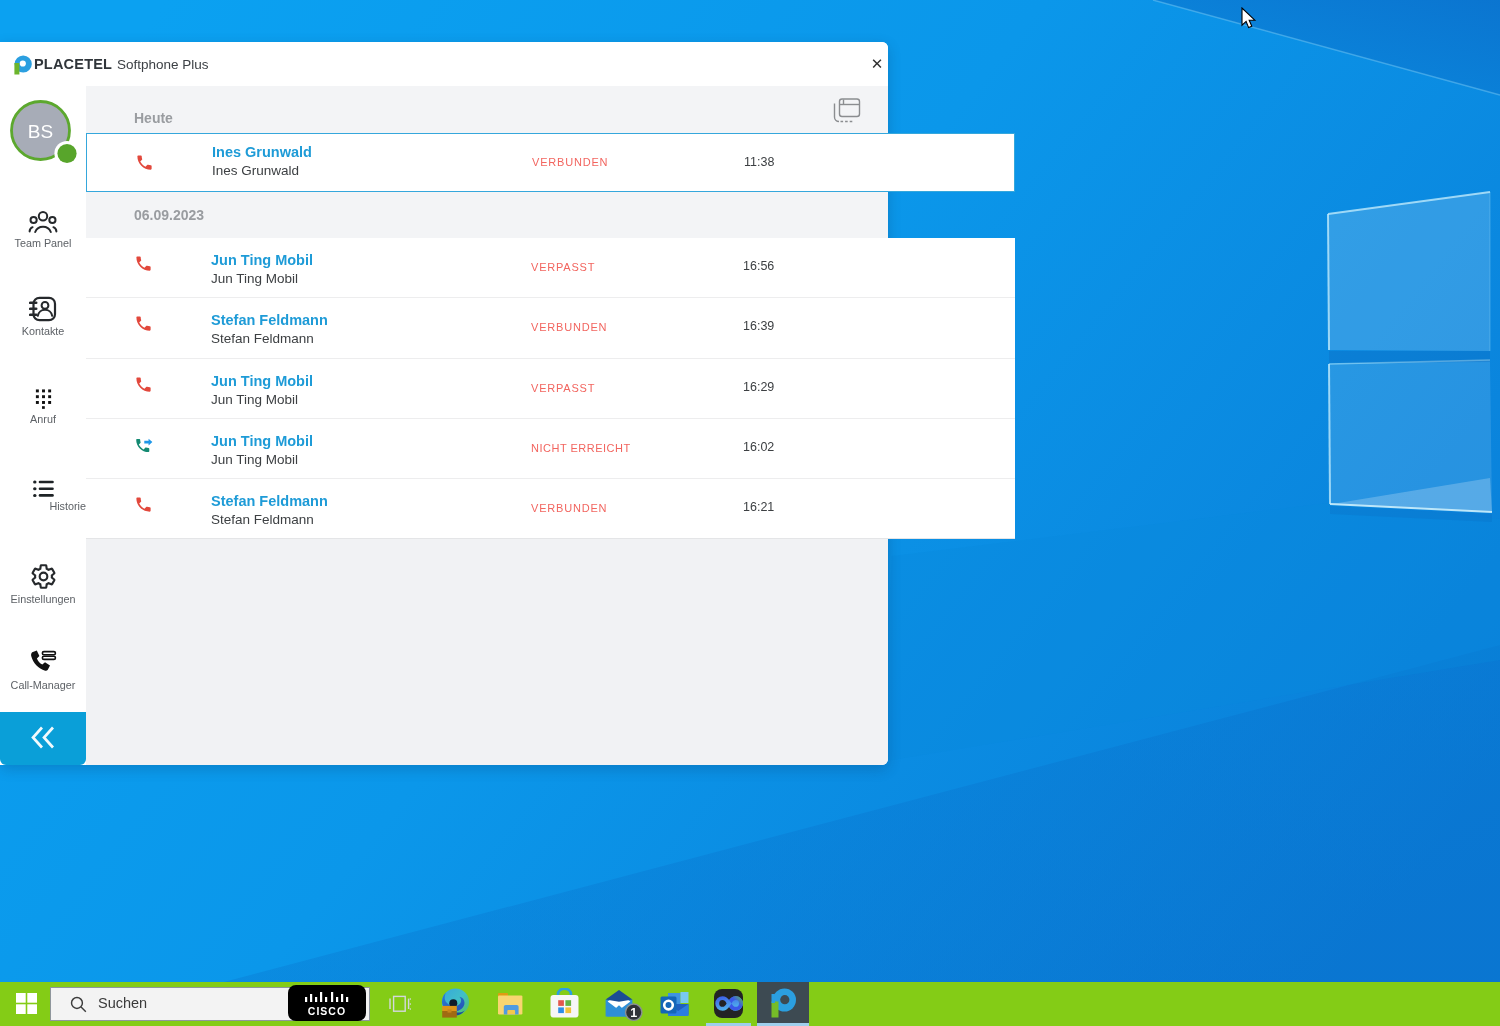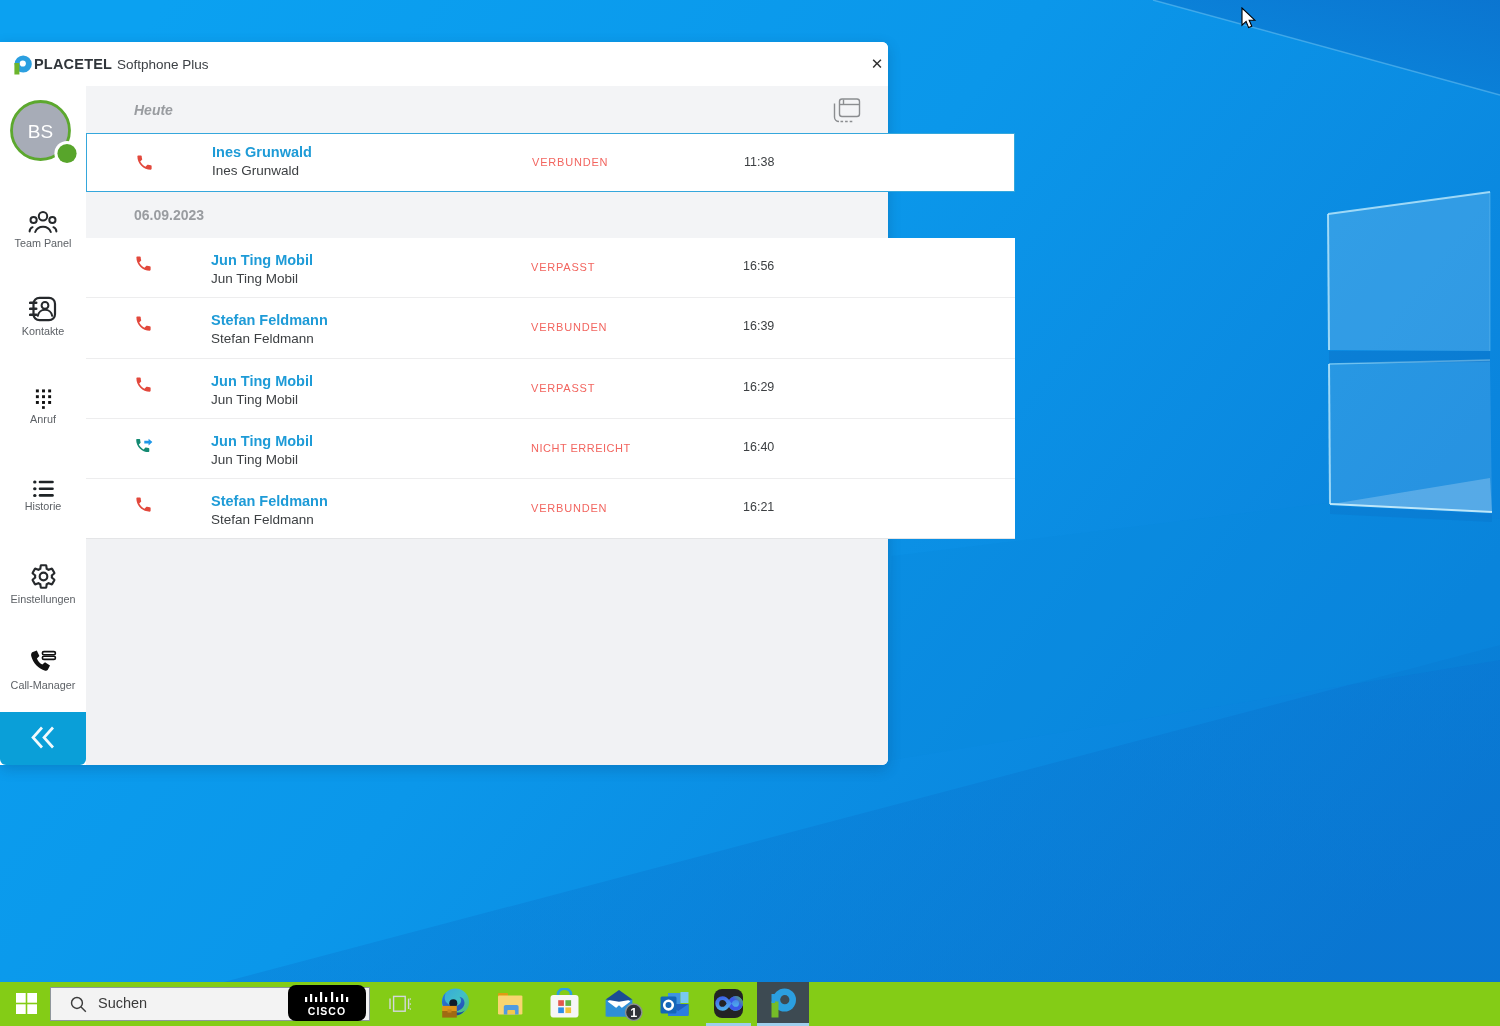--- a/index.html
+++ b/index.html
@@ -150,21 +150,21 @@
           <rect x="9.3" y="8.2" width="3.4" height="3.4"></rect>
           <rect x="16.4" y="8.2" width="3.4" height="3.4"></rect>
         <rect x="2.2" y="14.9" width="3.4" height="3.4"></rect>
           <rect x="9.3" y="14.9" width="3.4" height="3.4"></rect>
           <rect x="16.4" y="14.9" width="3.4" height="3.4"></rect>
         <rect x="9.3" y="20.9" width="3.2" height="3.1"></rect>
       </svg>
       Anruf
     </div>
 
-    <div class="navitem" style="top:394px;">
+    <div class="navitem" style="top:394px;text-align:right;">
       <svg width="21" height="17" viewBox="0 0 21 17" fill="none" stroke="#1e2326" stroke-width="2.6" stroke-linecap="round">
         <line x1="1.6" y1="2" x2="2" y2="2" stroke-width="3"></line>
         <line x1="7" y1="2" x2="19.5" y2="2"></line>
         <line x1="1.6" y1="8.7" x2="2" y2="8.7" stroke-width="3"></line>
         <line x1="7" y1="8.7" x2="19.5" y2="8.7"></line>
         <line x1="1.6" y1="15.4" x2="2" y2="15.4" stroke-width="3"></line>
         <line x1="7" y1="15.4" x2="19.5" y2="15.4"></line>
       </svg>
       Historie
     </div>
@@ -189,21 +189,21 @@
     </div>
   </div>
   <div id="collapse">
     <svg style="position:absolute;left:31px;top:14px" width="25" height="23" viewBox="0 0 25 23" fill="none" stroke="#f2fafd" stroke-width="2.7">
       <polyline points="11,1.5 2,11.5 11,21.5"></polyline>
       <polyline points="22,1.5 13,11.5 22,21.5"></polyline>
     </svg>
   </div>
   <div id="content">
     <div class="band" style="top:0;height:47px;">
-        <span style="position:absolute;left:48px;top:16px;font-style:italic;">Heute</span>
+        <span style="position:absolute;left:48px;top:24px;">Heute</span>
       <svg style="position:absolute;left:746px;top:11px" width="30" height="27" viewBox="0 0 30 27" fill="none" stroke="#8b8d90" stroke-width="1.4">
         <rect x="7.5" y="2" width="20" height="17.5" rx="2.5"></rect>
         <line x1="7.5" y1="7.5" x2="27.5" y2="7.5"></line>
         <line x1="11.5" y1="2.5" x2="11.5" y2="7"></line>
         <path d="M2.5 6.5 v13.5 a4.5 4.5 0 0 0 4.5 4.5"></path>
         <path d="M8.5 24.5 h12.5" stroke-dasharray="2.6 2"></path>
       </svg>
     </div>
     <div class="row sel" style="top:47px;height:59px;">
       <svg class="picon" width="19" height="19" viewBox="0 0 24 24" fill="#e2483c">
@@ -245,21 +245,21 @@
         <span class="time">16:29</span>
     </div>
     <div class="row" style="top:333px;height:60px;border-bottom:1px solid #ededee;">
       <svg class="picon" width="19" height="19" viewBox="0 0 24 24">
           <path fill="#148a72" transform="translate(0,2.2) scale(0.92)" d="M6.62 10.79c1.44 2.83 3.76 5.14 6.59 6.59l2.2-2.2c.27-.27.67-.36 1.02-.24 1.12.37 2.33.57 3.57.57.55 0 1 .45 1 1V20c0 .55-.45 1-1 1-9.39 0-17-7.61-17-17 0-.55.45-1 1-1h3.5c.55 0 1 .45 1 1 0 1.25.2 2.45.57 3.57.11.35.03.74-.25 1.02l-2.2 2.2z"></path>
           <path fill="#1d97e8" d="M18.4 13.2l4.8-4.3-4.8-4.3v2.6h-5.4v3.4h5.4v2.6z"></path>
         </svg>
       <span class="name">Jun Ting Mobil</span>
         <span class="sub">Jun Ting Mobil</span>
       <span class="status" style="letter-spacing:.5px;">NICHT ERREICHT</span>
-        <span class="time">16:40</span>
+        <span class="time">16:02</span>
     </div>
     <div class="row" style="top:393px;height:60px;border-bottom:1px solid #e4e5e7;">
       <svg class="picon" width="19" height="19" viewBox="0 0 24 24" fill="#e2483c">
           <path d="M6.62 10.79c1.44 2.83 3.76 5.14 6.59 6.59l2.2-2.2c.27-.27.67-.36 1.02-.24 1.12.37 2.33.57 3.57.57.55 0 1 .45 1 1V20c0 .55-.45 1-1 1-9.39 0-17-7.61-17-17 0-.55.45-1 1-1h3.5c.55 0 1 .45 1 1 0 1.25.2 2.45.57 3.57.11.35.03.74-.25 1.02l-2.2 2.2z"></path>
         </svg>
       <span class="name">Stefan Feldmann</span>
         <span class="sub">Stefan Feldmann</span>
       <span class="status">VERBUNDEN</span>
         <span class="time">16:21</span>
     </div>

